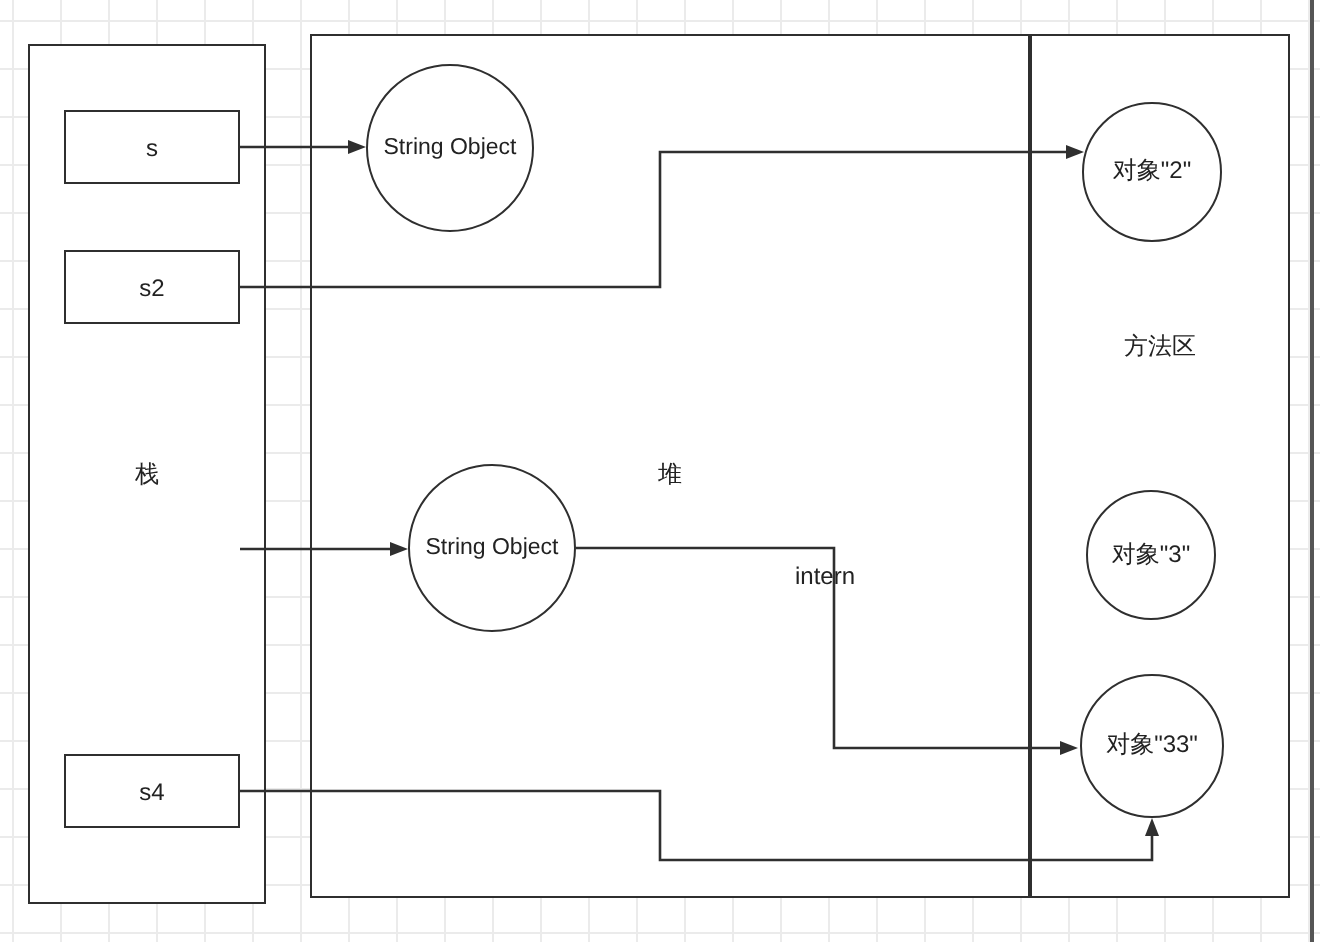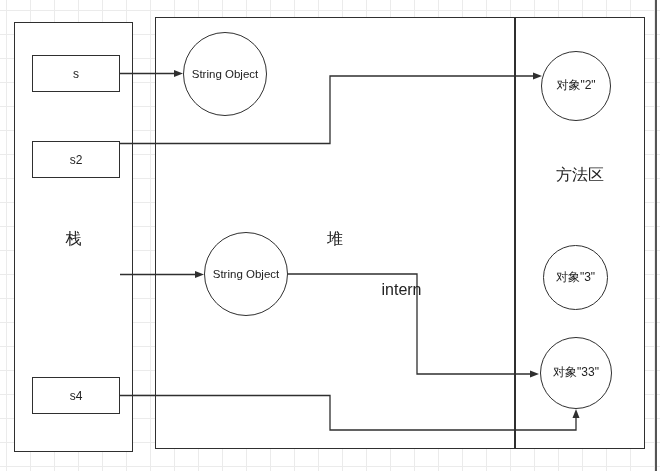--- a/index.html
+++ b/index.html
@@ -36,21 +36,21 @@
     background: #ffffff;
     border: 1.3px solid #2f2f2f;
     box-sizing: border-box;
     display: flex;
     align-items: center;
     justify-content: center;
     font-size: 12px;
     z-index: 2;
   }
   .var-s  { left: 32px; top: 55px;  width: 88px; height: 37px; }
-  .var-s2 { left: 32px; top: 125px; width: 88px; height: 37px; margin-top: 16px; }
+  .var-s2 { left: 32px; top: 125px; width: 88px; height: 37px; }
   .var-s3 { left: 32px; top: 256px; width: 88px; height: 37px; }
   .var-s4 { left: 32px; top: 377px; width: 88px; height: 37px; }
 
   .node-circle {
     border-radius: 50%;
     text-align: center;
     line-height: 1.1;
     padding: 0 4px;
     justify-content: center;
   }
@@ -65,28 +65,28 @@
     left: 0; top: 0;
     width: 660px; height: 471px;
     z-index: 3;
     pointer-events: none;
   }
   .edge { fill: none; stroke: #2f2f2f; stroke-width: 1.3; }
   .arrowhead { fill: #2f2f2f; stroke: none; }
 
   .label {
     position: absolute;
-    font-size: 16px;
+    font-size: 12px;
     text-align: center;
     z-index: 4;
   }
   .label-stack  { left: 14px;  top: 229px; width: 119px; }
   .label-heap   { left: 320px; top: 229px; width: 30px; }
   .label-method { left: 515px; top: 165px; width: 130px; }
-  .label-intern { left: 374px; top: 281px; width: 55px; }
+  .label-intern { left: 385px; top: 281px; width: 55px; }
 
   .right-edge {
     position: absolute;
     left: 655px; top: 0;
     width: 2px; height: 471px;
     background: #555555;
     z-index: 5;
   }
 </style>
 </head>

